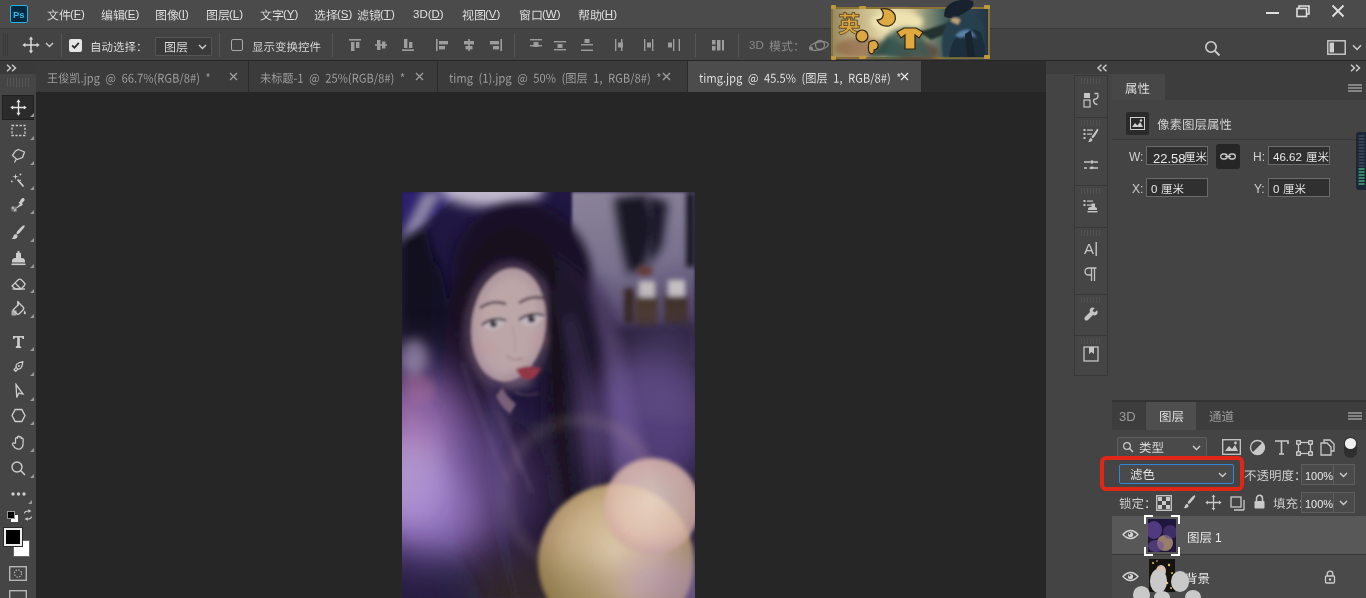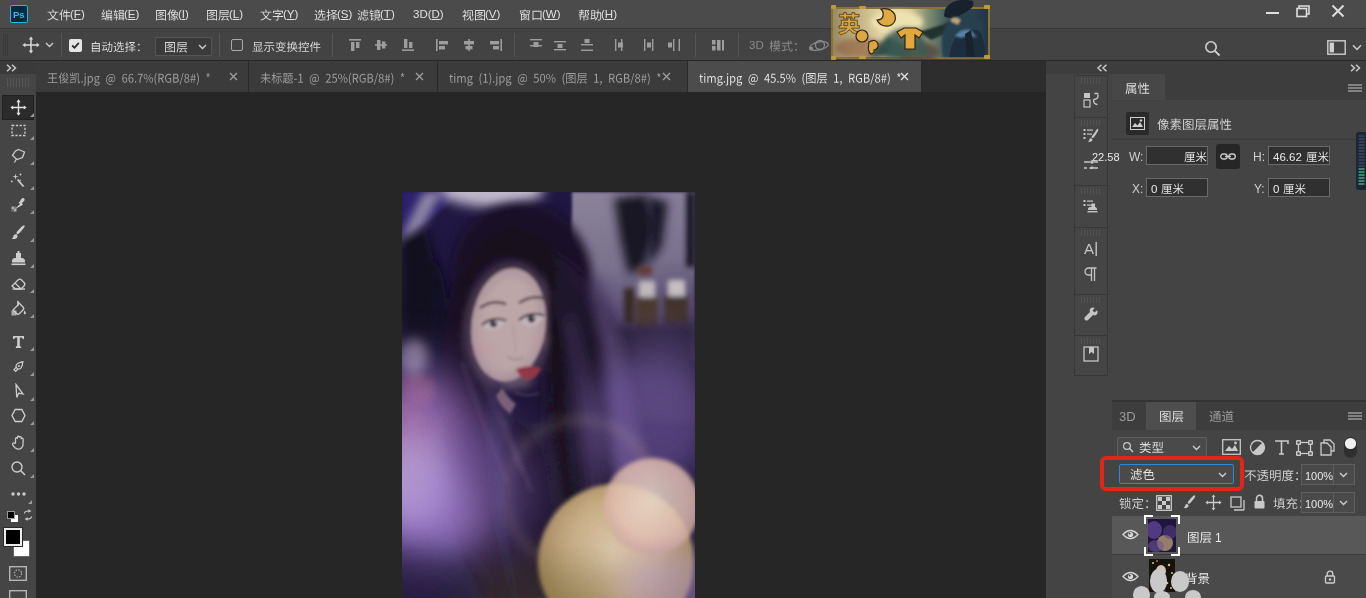--- a/index.html
+++ b/index.html
@@ -750,21 +750,21 @@
         <path transform="translate(12.5,0) scale(0.01250,0.01250)" d="M636 -86C721 -44 828 21 880 64L939 18C882 -26 774 -87 691 -127ZM293 -128C233 -72 135 -20 46 15C63 27 91 53 104 66C190 27 293 -36 362 -101ZM193 -294C211 -301 240 -305 440 -316C349 -277 270 -248 236 -237C176 -216 131 -204 98 -201C104 -182 114 -149 116 -135C143 -143 182 -148 479 -165V-8C479 4 475 7 458 8C443 9 389 9 327 7C339 27 351 55 355 77C429 77 479 76 510 65C543 53 552 33 552 -6V-169L801 -183C828 -160 851 -137 867 -118L926 -159C884 -206 797 -271 728 -315L673 -279C694 -265 717 -249 739 -233L328 -213C466 -258 606 -316 740 -388L688 -436C651 -415 610 -394 569 -374L337 -362C391 -385 444 -412 495 -444L471 -463H950V-523H536V-588H844V-645H536V-709H903V-767H536V-841H461V-767H105V-709H461V-645H160V-588H461V-523H54V-463H406C340 -421 267 -388 243 -378C215 -367 193 -360 173 -358C180 -340 190 -308 193 -294Z"></path>
         <path transform="translate(25.0,0) scale(0.01250,0.01250)" d="M375 -279C455 -262 557 -227 613 -199L644 -250C588 -276 487 -309 407 -325ZM275 -152C413 -135 586 -95 682 -61L715 -117C618 -149 445 -188 310 -203ZM84 -796V80H156V38H842V80H917V-796ZM156 -29V-728H842V-29ZM414 -708C364 -626 278 -548 192 -497C208 -487 234 -464 245 -452C275 -472 306 -496 337 -523C367 -491 404 -461 444 -434C359 -394 263 -364 174 -346C187 -332 203 -303 210 -285C308 -308 413 -345 508 -396C591 -351 686 -317 781 -296C790 -314 809 -340 823 -353C735 -369 647 -396 569 -432C644 -481 707 -538 749 -606L706 -631L695 -628H436C451 -647 465 -666 477 -686ZM378 -563 385 -570H644C608 -531 560 -496 506 -465C455 -494 411 -527 378 -563Z"></path>
         <path transform="translate(37.5,0) scale(0.01250,0.01250)" d="M304 -456V-389H873V-456ZM209 -727H811V-607H209ZM133 -792V-499C133 -340 124 -117 31 40C50 47 83 66 98 78C195 -86 209 -331 209 -499V-542H886V-792ZM288 64C319 52 367 48 803 19C818 45 832 70 842 89L911 55C877 -6 806 -112 751 -189L686 -162C712 -126 740 -83 766 -41L380 -18C433 -74 487 -145 533 -218H943V-284H239V-218H438C394 -142 338 -72 320 -52C298 -27 278 -9 261 -6C270 13 283 49 288 64Z"></path>
         <path transform="translate(50.0,0) scale(0.01250,0.01250)" d="M214 -736H811V-647H214ZM140 -796V-504C140 -344 131 -121 32 36C51 43 84 62 98 74C200 -90 214 -334 214 -504V-587H886V-796ZM360 -381H537V-310H360ZM605 -381H787V-310H605ZM668 -120 698 -76 605 -73V-150H832V12C832 22 829 26 817 26C805 27 768 27 724 25C731 41 740 62 743 79C806 79 847 79 871 70C896 60 902 45 902 12V-204H605V-261H858V-429H605V-488C694 -495 778 -505 843 -517L798 -563C678 -540 453 -527 271 -524C278 -511 285 -489 287 -475C366 -475 453 -478 537 -483V-429H292V-261H537V-204H252V81H321V-150H537V-71L361 -65L365 -8C463 -12 596 -19 729 -26L755 22L802 4C784 -32 746 -91 713 -134Z"></path>
         <path transform="translate(62.5,0) scale(0.01250,0.01250)" d="M172 -840V79H247V-840ZM80 -650C73 -569 55 -459 28 -392L87 -372C113 -445 131 -560 137 -642ZM254 -656C283 -601 313 -528 323 -483L379 -512C368 -554 337 -625 307 -679ZM334 -27V44H949V-27H697V-278H903V-348H697V-556H925V-628H697V-836H621V-628H497C510 -677 522 -730 532 -782L459 -794C436 -658 396 -522 338 -435C356 -427 390 -410 405 -400C431 -443 454 -496 474 -556H621V-348H409V-278H621V-27Z"></path>
       </g>
     </svg>
 <div class="abs" style="left:1112px;top:139px;width:254px;height:1px;background:#3a3a3a"></div>
 <div class="abs" style="left:1129px;top:150px;font-size:12px;color:#cfcfcf">W:</div>
 <div class="abs" style="left:1146px;top:146px;width:62px;height:19px;background:#303030;border:1px solid #6a6a6a"></div>
-<div class="abs" style="left:1092px;top:150.5px;font-size:11px;color:#e8e8e8;white-space:nowrap">22.58</div>
+<div class="abs" style="left:1153px;top:150.5px;font-size:13px;color:#e8e8e8;white-space:nowrap">22.58</div>
 <svg style="position:absolute;left:1183px;top:149.5px;overflow:visible" width="25.0" height="15.0" viewBox="0 0 25.0 15.0">
       <g fill="#e8e8e8" transform="translate(1,11.15)">
         <path transform="translate(0,0) scale(0.01150,0.01150)" d="M133 -783V-484C133 -331 125 -120 36 29C55 37 87 56 101 69C195 -88 208 -322 208 -484V-712H944V-783ZM285 -642V-271H543V-266H538V-186H272V-121H538V-18H202V49H957V-18H615V-121H885V-186H615V-266H610V-271H875V-642ZM356 -428H543V-332H356ZM610 -428H802V-332H610ZM356 -581H543V-486H356ZM610 -581H802V-486H610Z"></path>
         <path transform="translate(11.5,0) scale(0.01150,0.01150)" d="M813 -791C779 -712 716 -604 667 -539L731 -509C782 -572 845 -672 894 -758ZM116 -753C173 -679 232 -580 253 -516L327 -549C302 -614 242 -711 184 -782ZM459 -839V-455H58V-380H400C313 -239 168 -100 35 -29C53 -13 77 15 91 34C223 -47 366 -190 459 -343V80H538V-346C634 -198 779 -54 911 25C924 5 949 -25 968 -39C835 -108 688 -244 598 -380H941V-455H538V-839Z"></path>
       </g>
     </svg>
 <div class="abs" style="left:1216px;top:144px;width:24px;height:25px;background:#262626;border-radius:3px"></div>
 <svg class="abs" style="left:1220px;top:152px" width="16" height="9" viewBox="0 0 16 9">
       <g stroke="#c9c9c9" stroke-width="1.3" fill="none">
         <rect x="0.7" y="2" width="6.5" height="5" rx="2.5"></rect>

